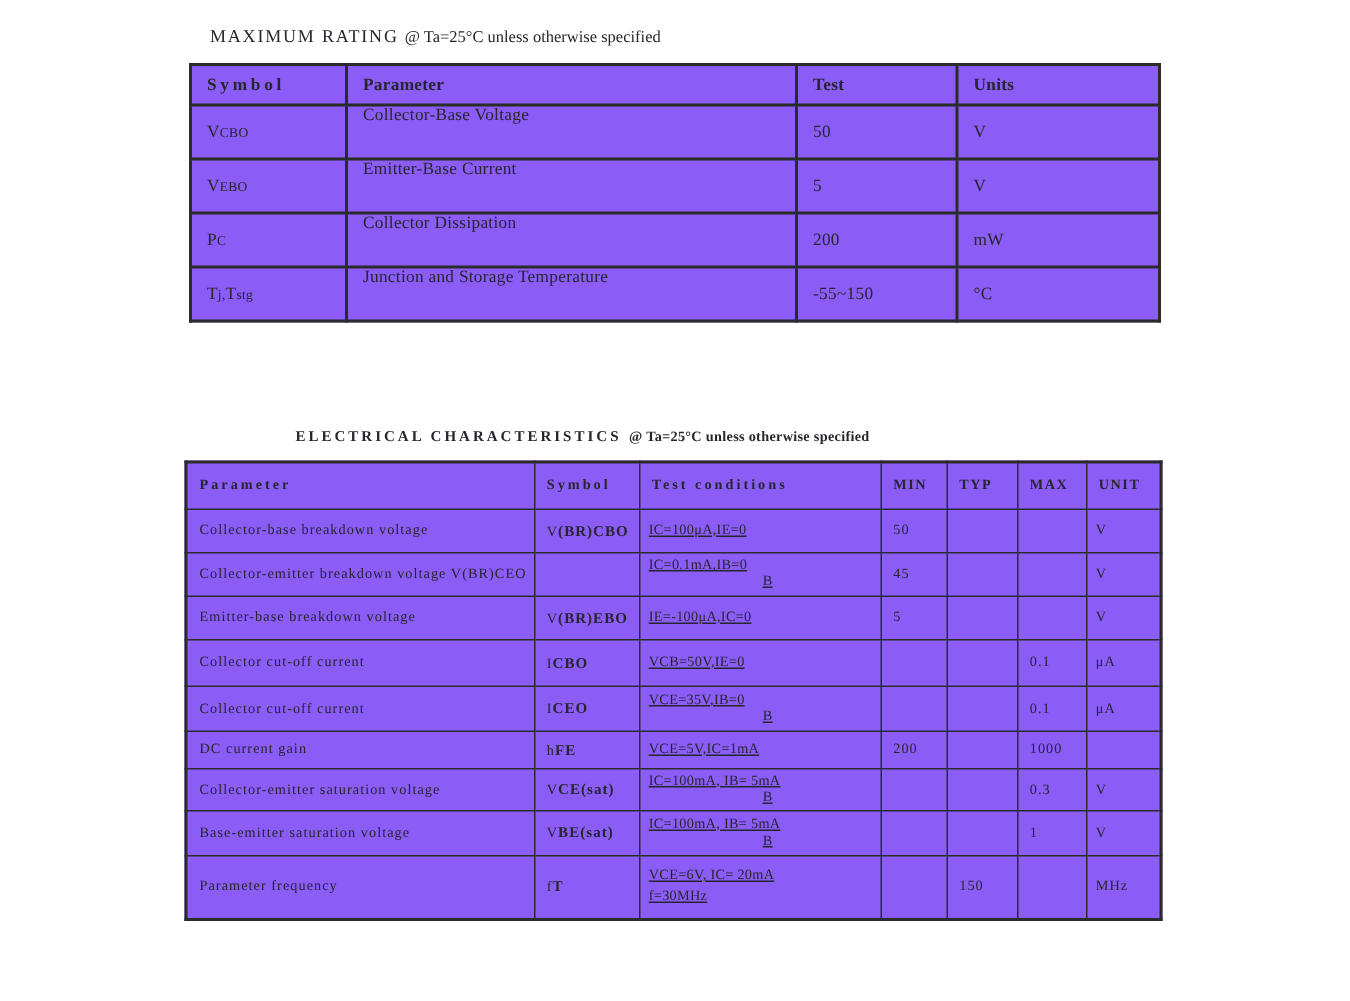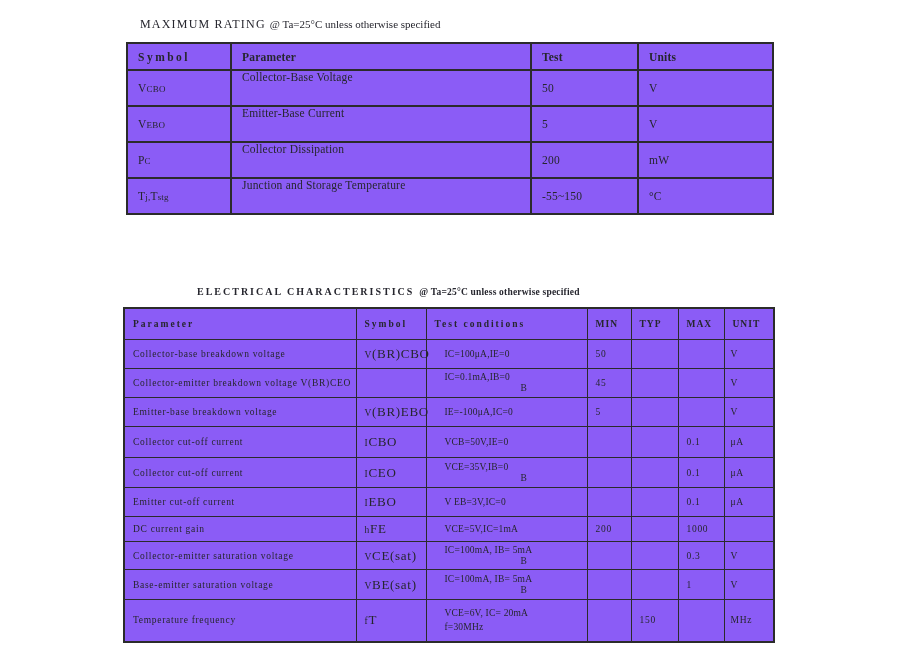--- a/index.html
+++ b/index.html
@@ -33,23 +33,23 @@
 
   
   .t-el { left:123px; top:307px; width:650px; border:2px solid #2b2b2b; }
   .t-el th, .t-el td {
     border:1px solid #2b2b2b; padding:0 2px 0 8px;
     font-size:9.5px; text-align:left; vertical-align:middle;
     letter-spacing:0.7px; overflow:visible;
   }
   .t-el th { font-weight:bold; height:30px; letter-spacing:2px; }
   .t-el th.small-hdr { letter-spacing:1px; }
-  .t-el td.test { letter-spacing:0.2px; padding-left:18px; line-height:11px; }
+  .t-el td.test { letter-spacing:0.2px; padding-left:6px; line-height:11px;text-decoration:underline; }
   .t-el td.unit { padding-left:6px; }
-  .t-el .s { font-size:13px; }
+  .t-el .s { font-size:10px;font-weight:bold; }
   .t-el td.param.ovf { white-space:nowrap; }
   .t-el .l1 { display:block; }
   .t-el .l2 { display:block; margin-left:76px; }
   .t-el .l2.noindent { margin-left:0; margin-top:3px; }
   .h25{height:25px} .h28{height:28px} .h29{height:29px}
   .h30{height:30px} .h31{height:31px} .h42{height:42px}
 </style>
 </head>
 <body>
 
@@ -173,32 +173,20 @@
       <td class="symcell"><span class="m">I</span><span class="s">CEO</span></td>
       <td class="test">
             <span class="l1">VCE=35V,IB=0</span>
             <span class="l2">B</span>
           </td>
       <td></td>
       <td></td>
       <td>0.1</td>
       <td class="unit">μA</td>
     </tr>
-    <tr class="h29">
-      <td class="param">Emitter cut-off current</td>
-      <td class="symcell"><span class="m">I</span><span class="s">EBO</span></td>
-      <td class="test">
-            <span class="l1">V EB=3V,IC=0</span>
-            <span class="l2"></span>
-          </td>
-      <td></td>
-      <td></td>
-      <td>0.1</td>
-      <td class="unit">μA</td>
-    </tr>
     <tr class="h25">
       <td class="param">DC current gain</td>
       <td class="symcell"><span class="m">h</span><span class="s">FE</span></td>
       <td class="test">
             <span class="l1">VCE=5V,IC=1mA</span>
             <span class="l2"></span>
           </td>
       <td>200</td>
       <td></td>
       <td>1000</td>
@@ -222,21 +210,21 @@
       <td class="test">
             <span class="l1">IC=100mA, IB= 5mA</span>
             <span class="l2">B</span>
           </td>
       <td></td>
       <td></td>
       <td>1</td>
       <td class="unit">V</td>
     </tr>
     <tr class="h42">
-      <td class="param">Temperature frequency</td>
+      <td class="param">Parameter frequency</td>
       <td class="symcell"><span class="m">f</span><span class="s">T</span></td>
       <td class="test">
             <span class="l1">VCE=6V, IC= 20mA</span>
             <span class="l2 noindent">f=30MHz</span>
           </td>
       <td></td>
       <td>150</td>
       <td></td>
       <td class="unit">MHz</td>
     </tr>

